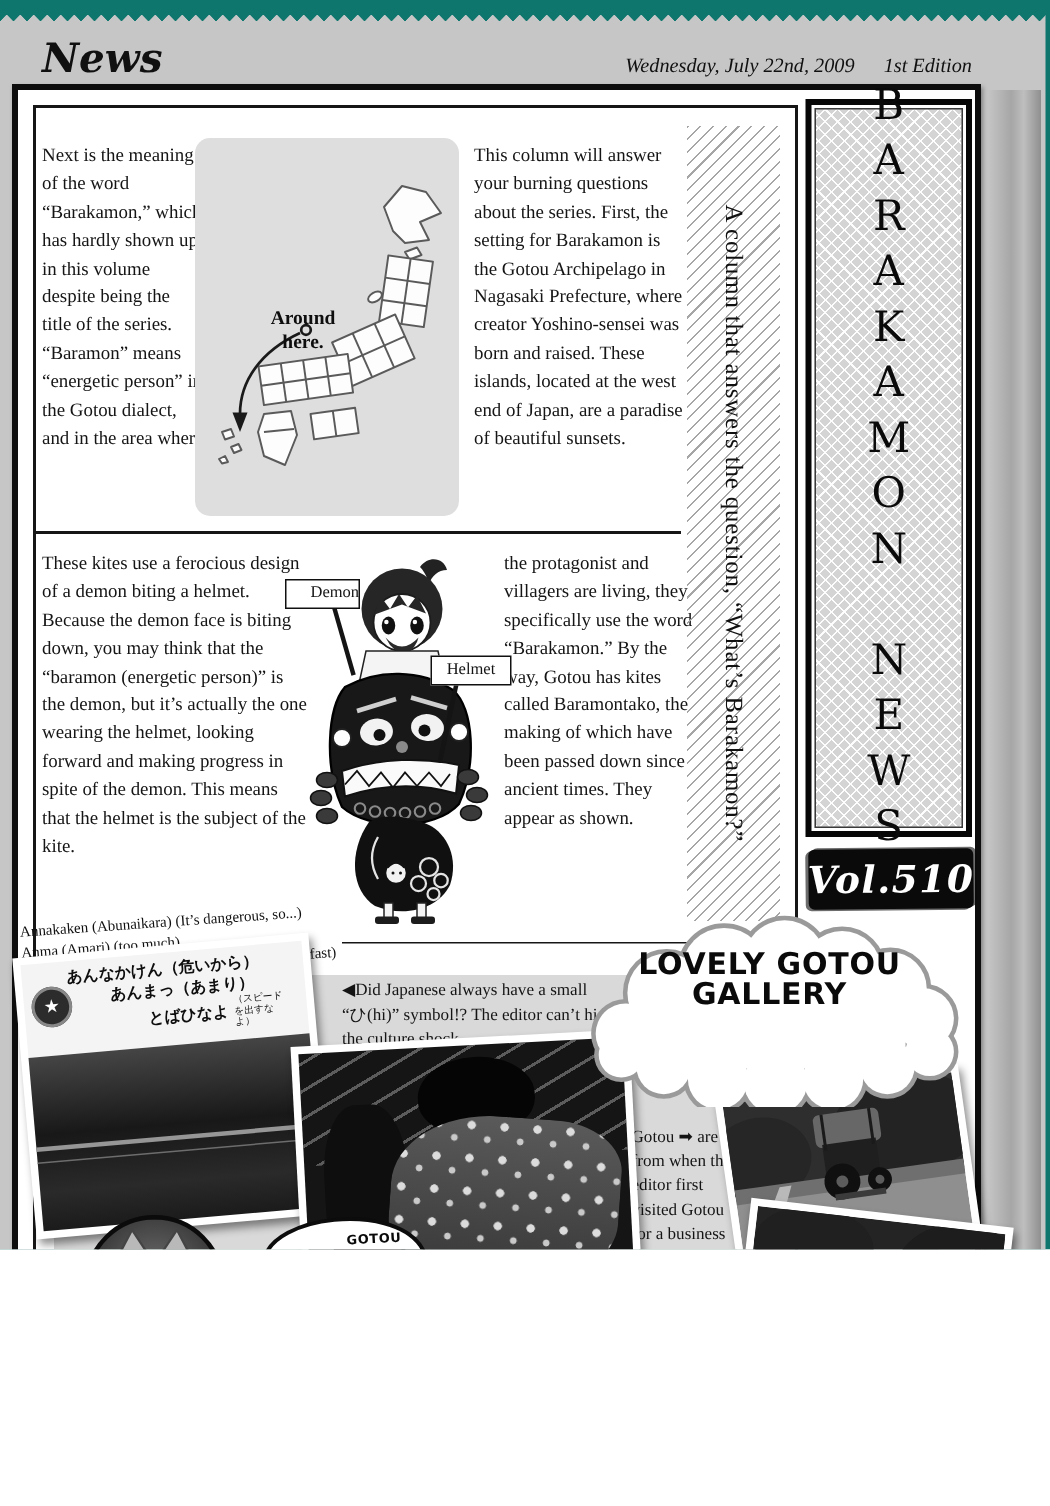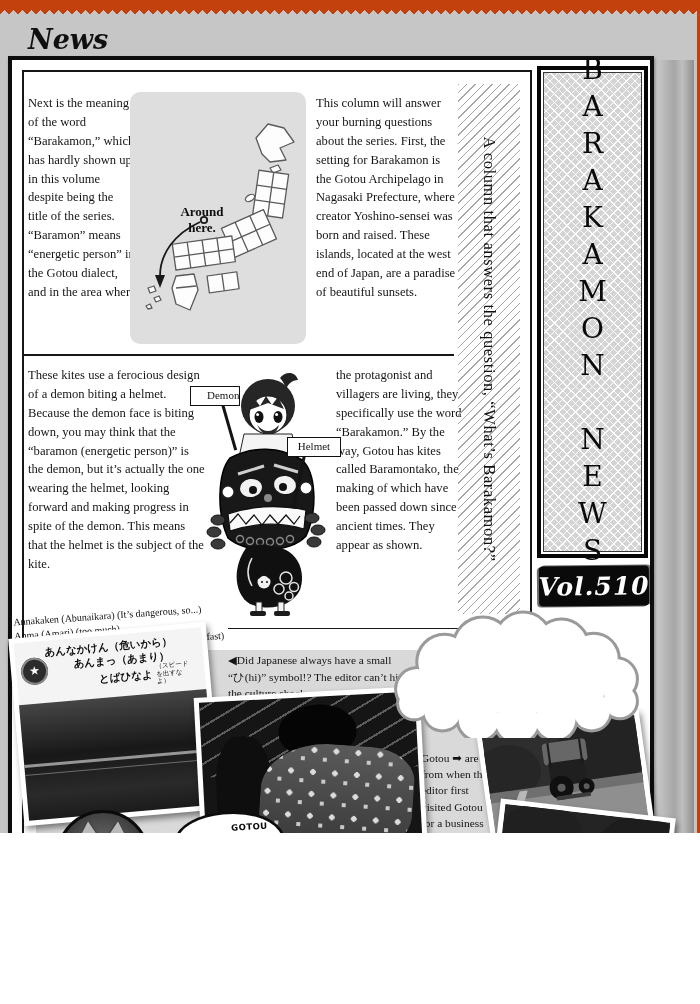--- a/index.html
+++ b/index.html
@@ -1,17 +1,17 @@
 <!DOCTYPE html>
 <html><head>
 <meta charset="utf-8">
 <style>
   html,body{margin:0;padding:0;background:#fff;}
   *{box-sizing:border-box;}
-  #canvas{position:relative;width:700px;height:833px;background:#c2410c;overflow:hidden;
+  #canvas{position:relative;width:700px;height:833px;background:#0f766e;overflow:hidden;
           font-family:"Liberation Serif","DejaVu Serif",serif;color:#141414;}
   .abs{position:absolute;}
 
   
   .sheet{left:0;top:18px;width:697px;height:960px;background:#c6c6c6;}
   .perf-top{left:0;top:10px;width:697px;height:8px;
     background:conic-gradient(from 135deg at 50% 0%,#c6c6c6 90deg,transparent 0) 0 0/9px 8px repeat-x;}
   .perf-bottom{left:0;top:978px;width:697px;height:8px;
     background:conic-gradient(from 315deg at 50% 100%,#c6c6c6 90deg,transparent 0) 0 0/9px 8px repeat-x;}
   .spine-shadow{left:658px;top:60px;width:36px;height:900px;
@@ -127,20 +127,24 @@
 </head>
 <body>
 
 <div id="canvas">
 
   <div class="abs perf-top"></div>
   <div class="abs sheet"></div>
   <div class="abs perf-bottom"></div>
 
   <div class="abs masthead">News</div>
+  <div class="abs dateline">
+    <span>Wednesday, July 22nd, 2009</span>
+    <span class="ed">1st Edition</span>
+  </div>
 
   <div class="abs page"></div>
   <div class="abs rule rule-top"></div>
   <div class="abs rule rule-left"></div>
   <div class="abs rule rule-div"></div>
   <div class="abs rule rule-bottom"></div>
   <div class="abs rule rule-article"></div>
   <div class="abs rule rule-gallery"></div>
   <div class="abs spine-shadow"></div>
 
@@ -346,20 +350,21 @@
           <circle cx="236" cy="94" r="16"></circle>
           <circle cx="208" cy="104" r="18"></circle>
         <circle cx="172" cy="112" r="20"></circle>
           <circle cx="134" cy="114" r="21"></circle>
           <circle cx="96" cy="112" r="20"></circle>
         <circle cx="60" cy="104" r="18"></circle>
           <circle cx="32" cy="96" r="15"></circle>
         <rect x="40" y="45" width="180" height="60"></rect>
       </g>
     </svg>
+    <div class="cloud-title">LOVELY GOTOU GALLERY</div>
   </div>
 
   <div class="abs photo festival-photo">
     <div class="festival-pic">
       <div class="beams"></div>
       <div class="figure"></div>
       <div class="lion-head"></div>
       <div class="cloth"></div>
     </div>
   </div>

